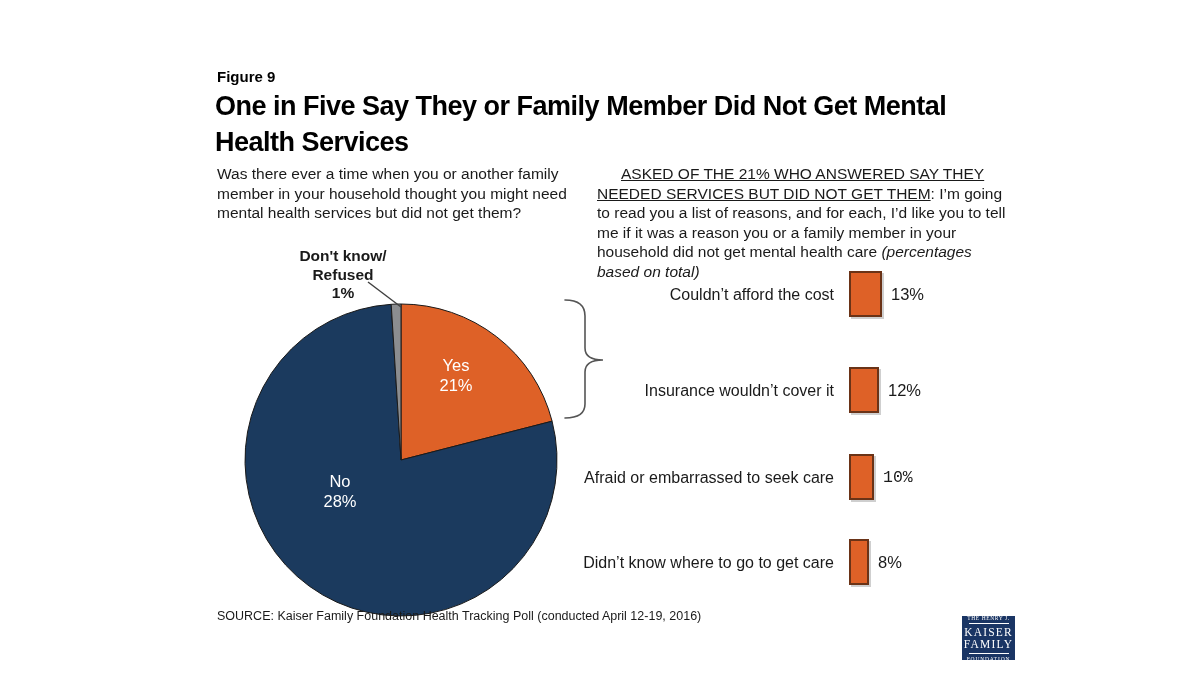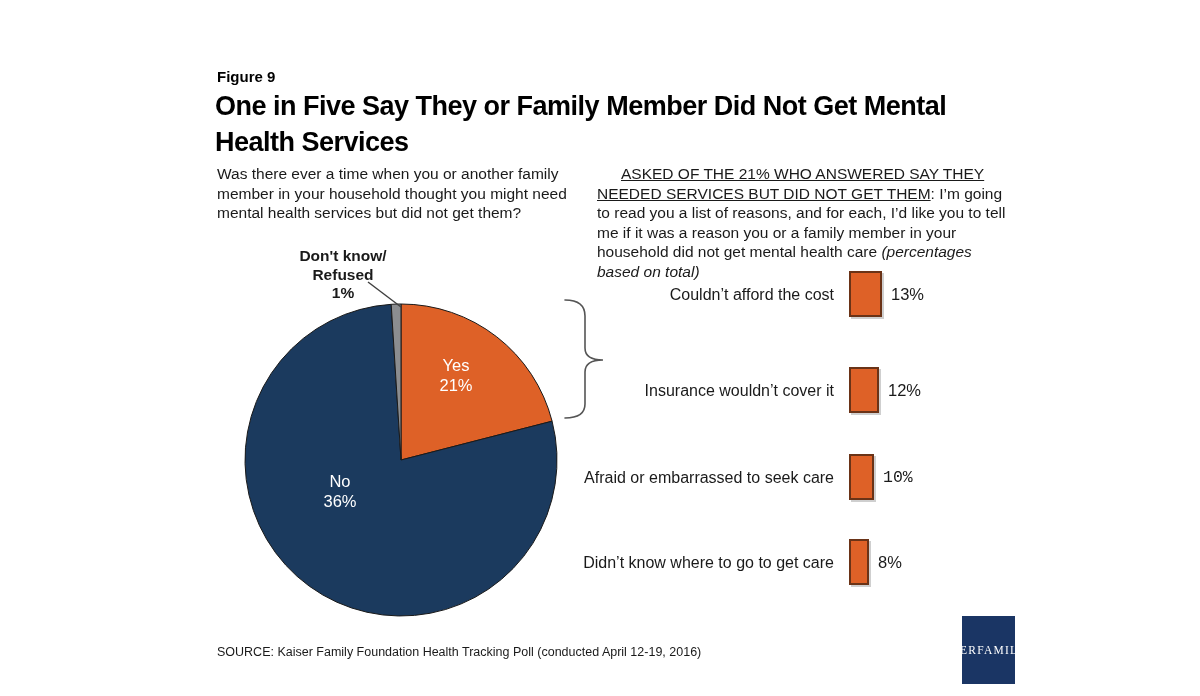--- a/index.html
+++ b/index.html
@@ -26,23 +26,23 @@
   .callout-line,.brace,.pie-wrap{pointer-events:none;}
   .callout-line{position:absolute;left:362px;top:276px;}
   .brace{position:absolute;left:556px;top:294px;}
   .reasons{position:absolute;left:560px;top:0;width:460px;height:696px;}
   .reason-row{position:absolute;left:0;width:460px;height:46px;}
   .reason-label{position:absolute;left:0;top:50%;transform:translateY(-50%);
     width:274px;text-align:right;font-size:16px;line-height:19px;}
   .reason-bar{position:absolute;left:289px;top:0;height:46px;box-sizing:border-box;
     border:2px solid #6a3317;box-shadow:2px 2px 0 #cfcfcf;}
   .reason-pct{position:absolute;top:50%;transform:translateY(-50%);font-size:16.5px;}
-  .source{position:absolute;left:217px;top:645px;font-size:12.5px;color:#1a1a1a;}
-  .kff-logo{position:absolute;left:962px;top:616px;width:53px;height:68px;background:#1a3564;
-    color:#fff;display:flex;flex-direction:row;align-items:center;justify-content:center;
+  .source{position:absolute;left:217px;top:609px;font-size:12.5px;color:#1a1a1a;}
+  .kff-logo{position:absolute;left:962px;top:616px;width:53px;height:44px;background:#1a3564;
+    color:#fff;display:flex;flex-direction:column;align-items:center;justify-content:center;
     text-align:center;box-sizing:border-box;padding:3px 2px;}
   .kff-top{font-size:5.5px;letter-spacing:0.6px;font-family:"Liberation Serif",serif;}
   .kff-rule{width:40px;border-top:1px solid #fff;margin:2px 0;}
   .kff-big{font-family:"Liberation Serif",serif;font-size:11.5px;letter-spacing:1.2px;line-height:12.5px;}
   .kff-bottom{font-size:5.5px;letter-spacing:0.8px;font-family:"Liberation Serif",serif;}
 </style>
 </head>
 <body>
 
 <div class="slide">
@@ -65,21 +65,21 @@
         <path d="M 165 165 L 155.20 9.31 A 156 156 0 0 1 165.00 9.00 Z" fill="#8b8d90" stroke="#1a1a1a" stroke-width="1"></path>
       </svg>
   </div>
 
   <div class="pie-label lbl-yes">
     <span>Yes</span>
     <span>21%</span>
   </div>
   <div class="pie-label lbl-no">
     <span>No</span>
-    <span>36%</span>
+    <span>28%</span>
   </div>
 
   <div class="callout-label">
     <span>Don't know/</span>
     <span>Refused</span>
     <span>1%</span>
   </div>
 
   <svg class="callout-line" width="46" height="36">
     <line x1="6" y1="6" x2="39" y2="31" stroke="#3f3f3f" stroke-width="1.4"></line>

